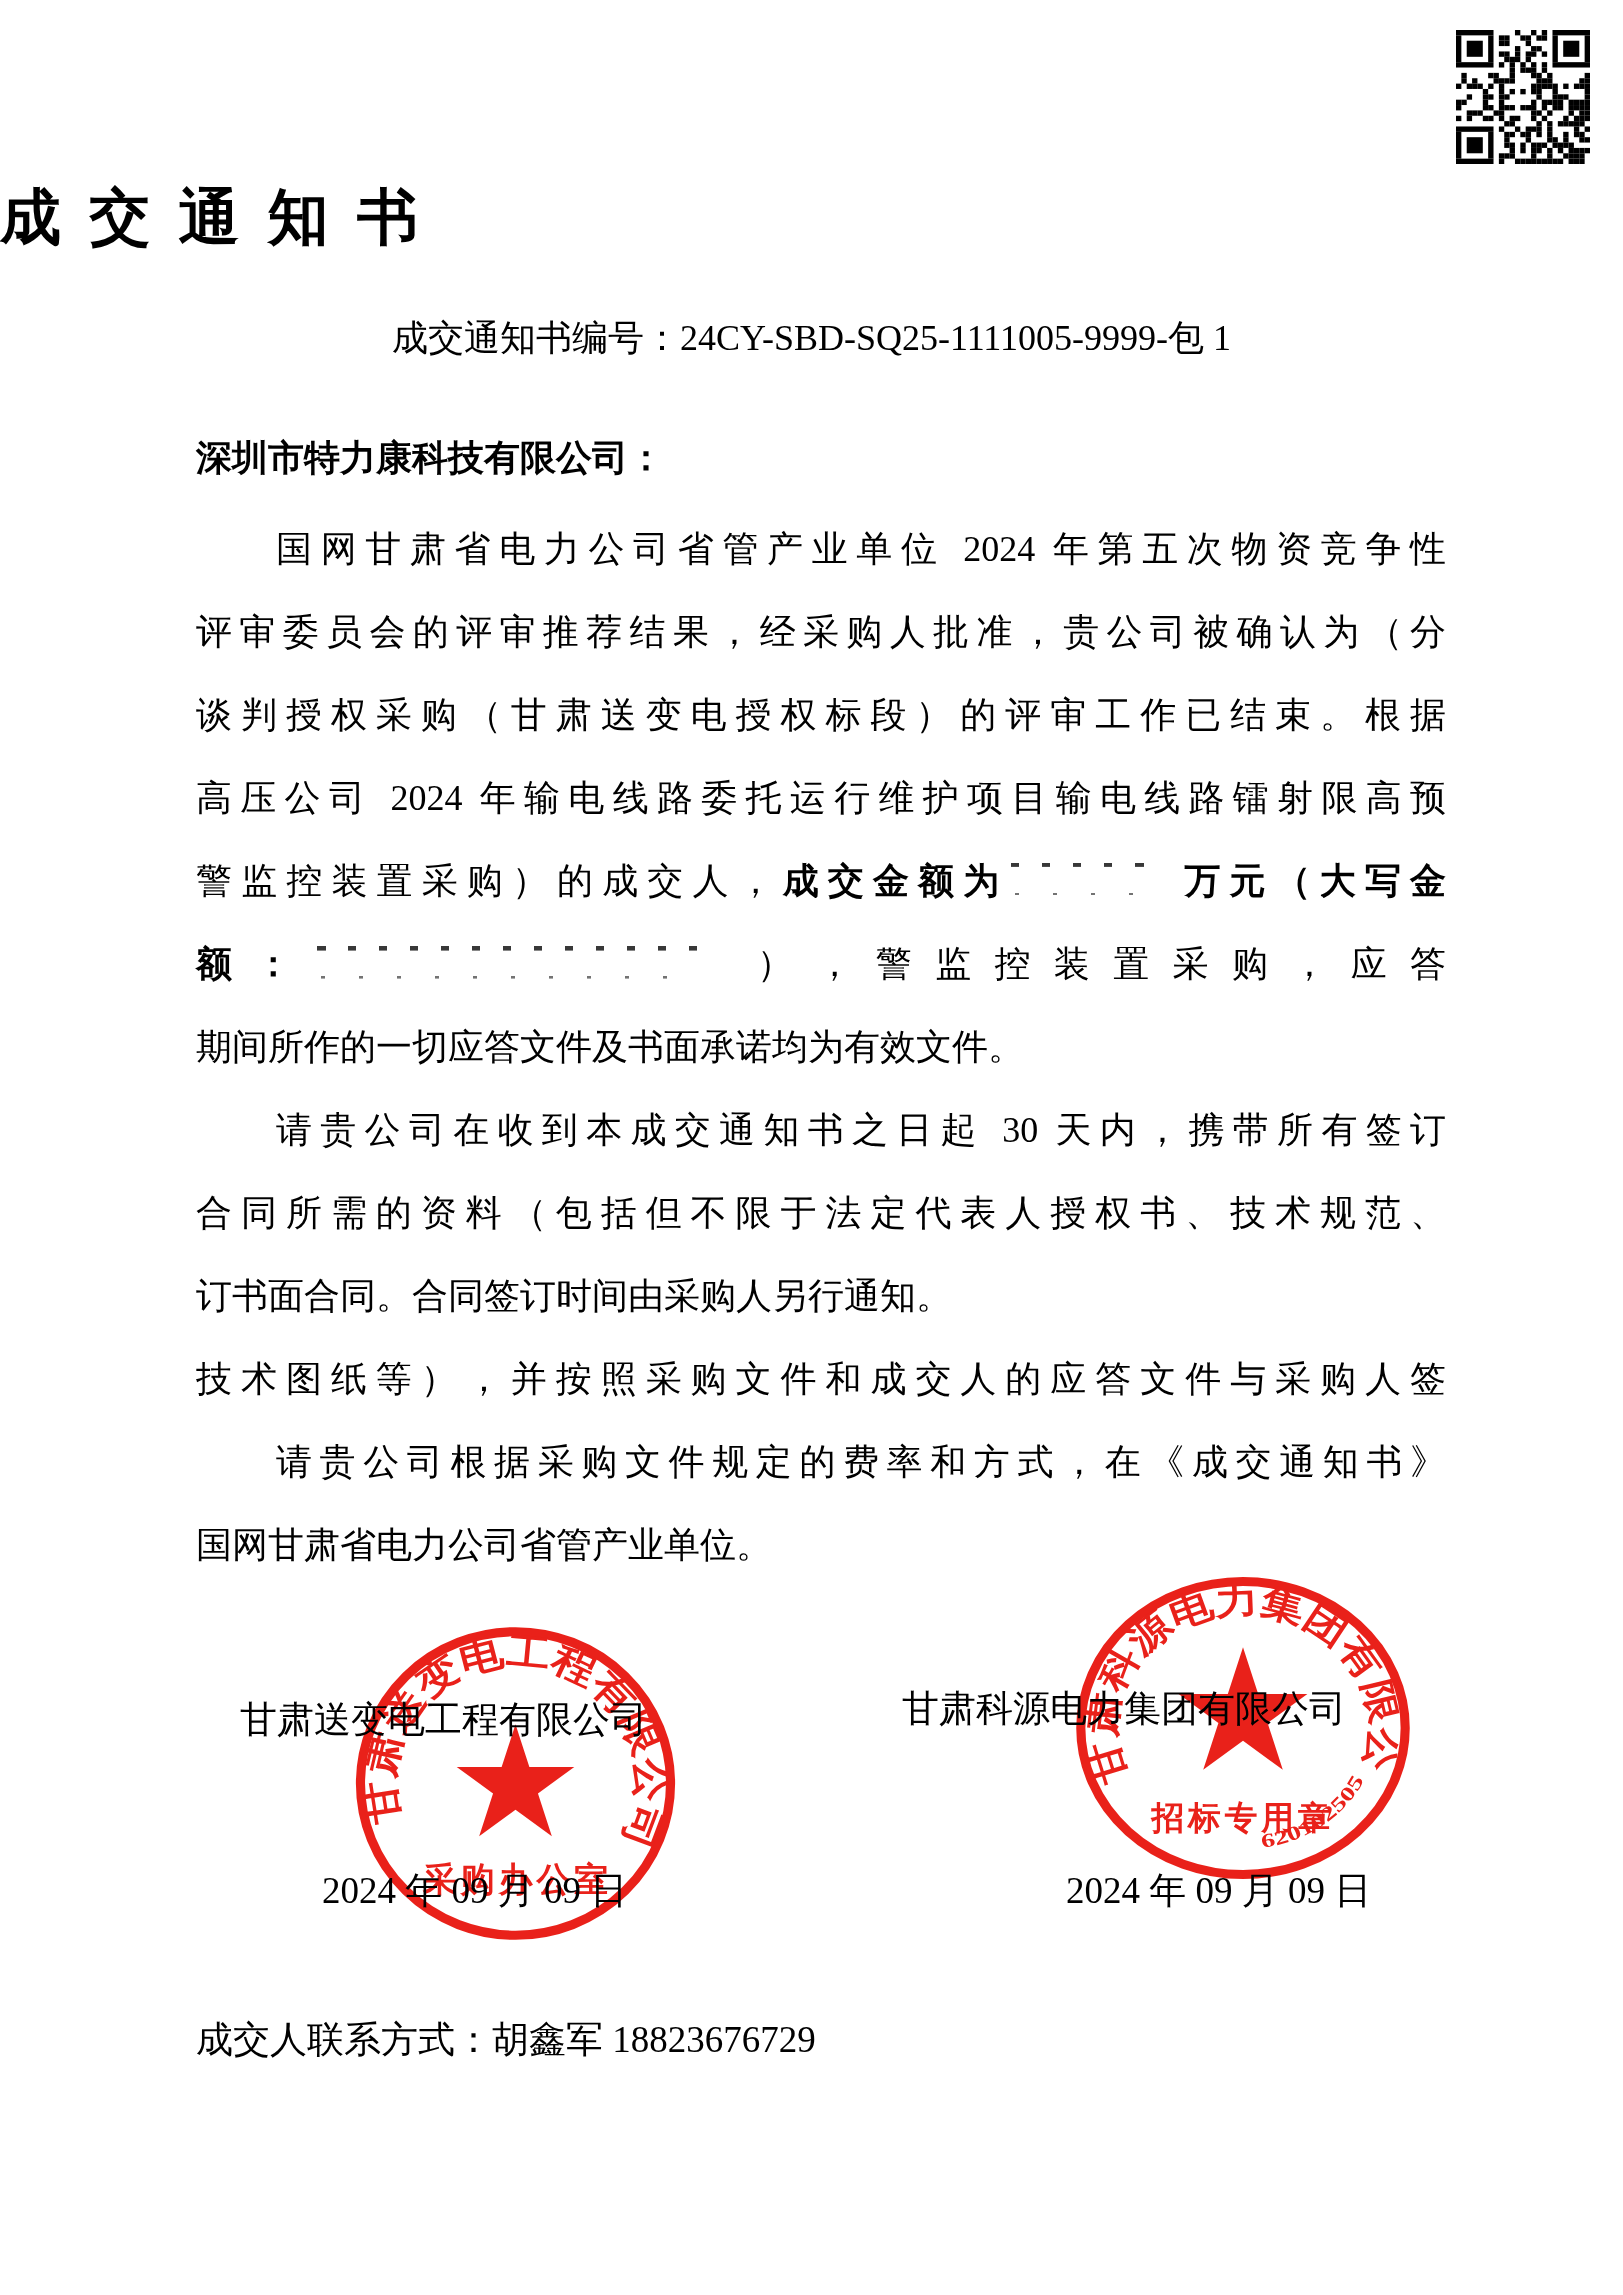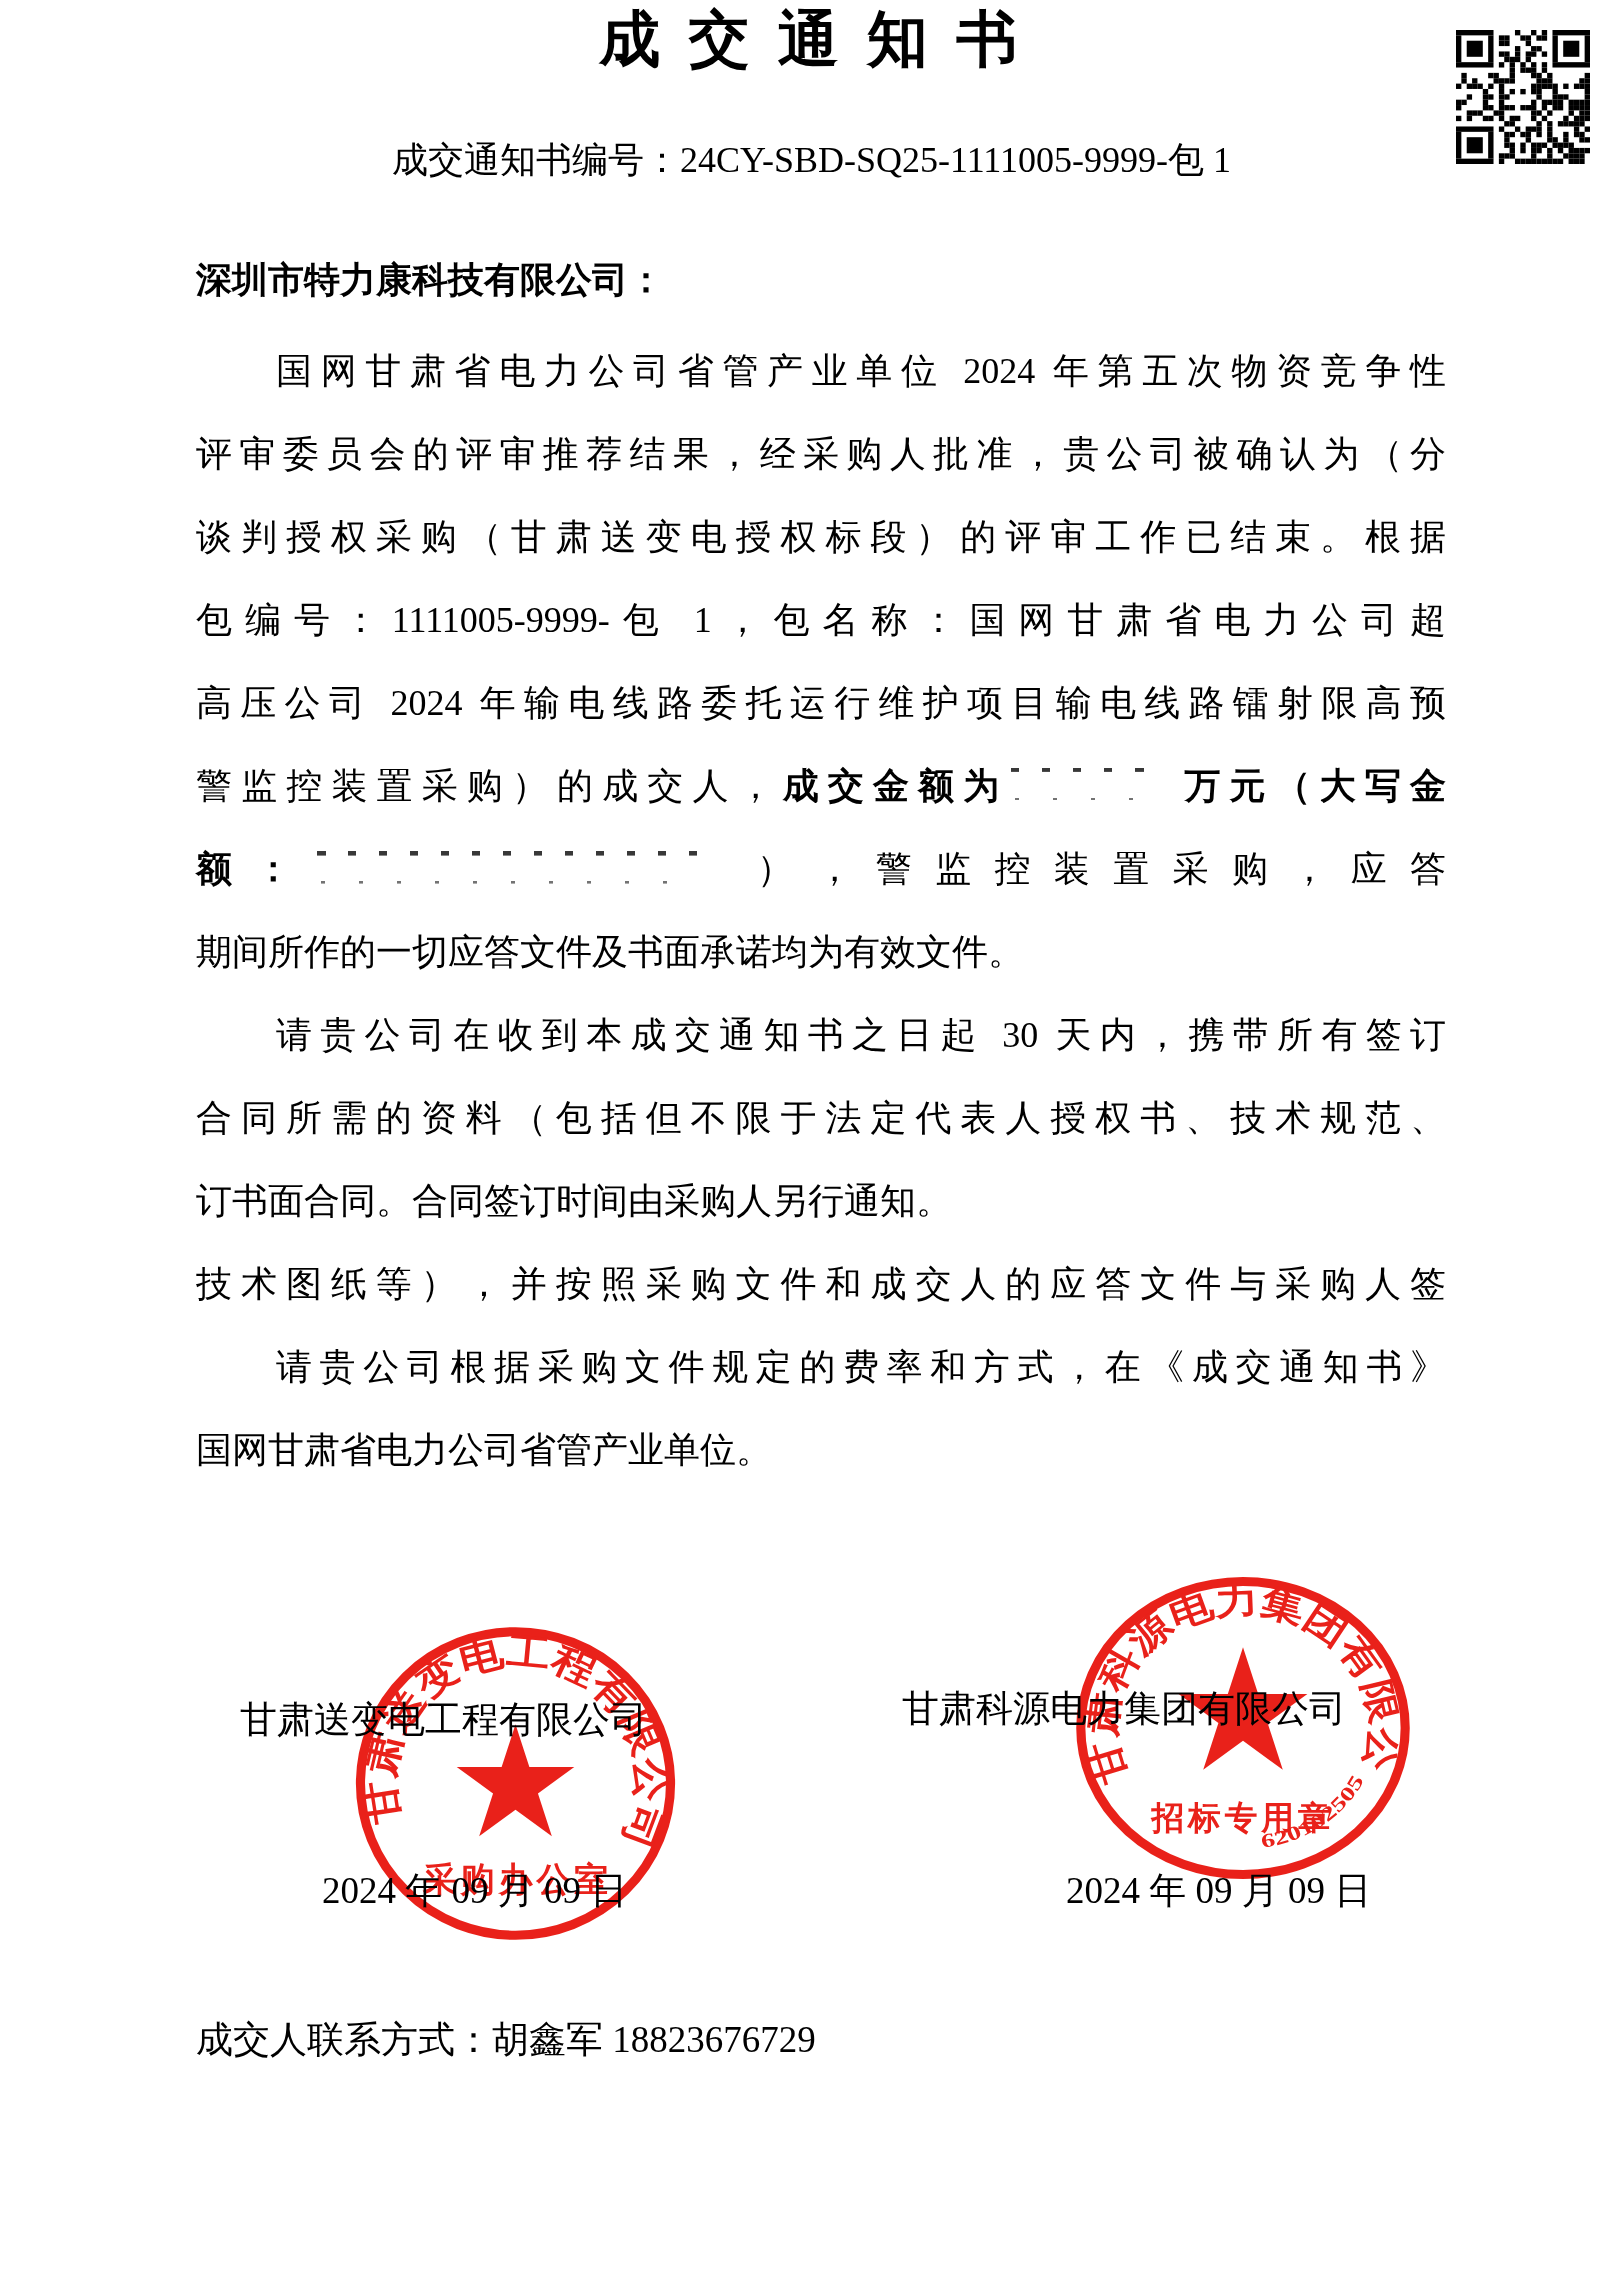--- a/index.html
+++ b/index.html
@@ -9,21 +9,22 @@
     background:#ffffff;
     font-family:"Liberation Serif","DejaVu Serif",serif;
     color:#000;
     overflow:hidden;
   }
   
   .qr{position:absolute;left:1456px;top:29.5px;width:134px;height:134px;}
   .qr svg{width:100%;height:100%;display:block;}
   
   .title{
-    text-align:center;
+    padding-top:178px;
+    text-align:left;
     font-size:61px;font-weight:bold;
     line-height:79px;letter-spacing:6.5px;
   }
   .notice-no{
     margin-top:58px;
     text-align:center;
     font-size:36px;line-height:47px;
   }
   .content{margin:0 177px 0 196px;}
   .addressee{
@@ -303,21 +304,20 @@
   <div class="notice-no">成交通知书编号：24CY-SBD-SQ25-1111005-9999-包 1</div>
 
   <div class="content">
 
     <div class="addressee">深圳市特力康科技有限公司：</div>
 
     <div class="doc-body">
       <div class="ln jf ind"><span>国网甘肃省电力公司省管产业单位 2024 年第五次物资竞争性</span></div>
       <div class="ln jf"><span>评审委员会的评审推荐结果，经采购人批准，贵公司被确认为（分</span></div>
       <div class="ln jf"><span>谈判授权采购（甘肃送变电授权标段）的评审工作已结束。根据</span></div>
-      <div class="ln jf"><span>包编号：1111005-9999-包 1，包名称：国网甘肃省电力公司超</span></div>
       <div class="ln jf"><span>高压公司 2024 年输电线路委托运行维护项目输电线路镭射限高预</span></div>
       <div class="ln jf"><span>警监控装置采购）的成交人，</span><b>成交金额为</b><span class="redact redact-num"></span><b>万元（大写金</b></div>
       <div class="ln jf"><b>额：</b><span class="redact redact-caps"></span><span>），警监控装置采购，应答</span></div>
       <div class="ln"><span>期间所作的一切应答文件及书面承诺均为有效文件。</span></div>
       <div class="ln jf ind"><span>请贵公司在收到本成交通知书之日起 30 天内，携带所有签订</span></div>
       <div class="ln jf"><span>合同所需的资料（包括但不限于法定代表人授权书、技术规范、</span></div>
       <div class="ln"><span>订书面合同。合同签订时间由采购人另行通知。</span></div>
       <div class="ln jf"><span>技术图纸等），并按照采购文件和成交人的应答文件与采购人签</span></div>
       <div class="ln jf ind"><span>请贵公司根据采购文件规定的费率和方式，在《成交通知书》</span></div>
       <div class="ln"><span>国网甘肃省电力公司省管产业单位。</span></div>

